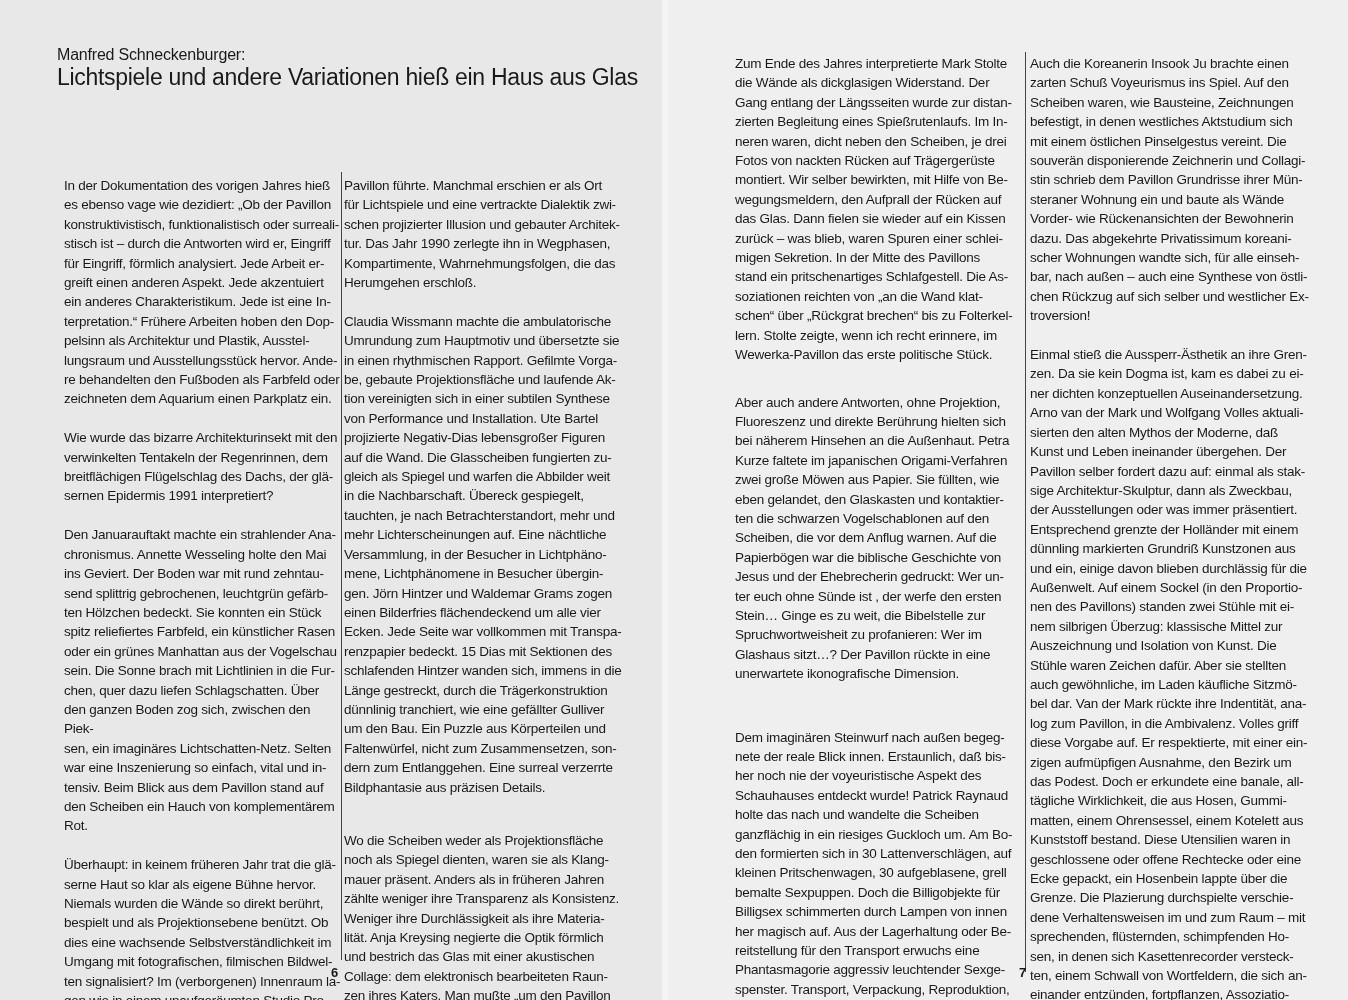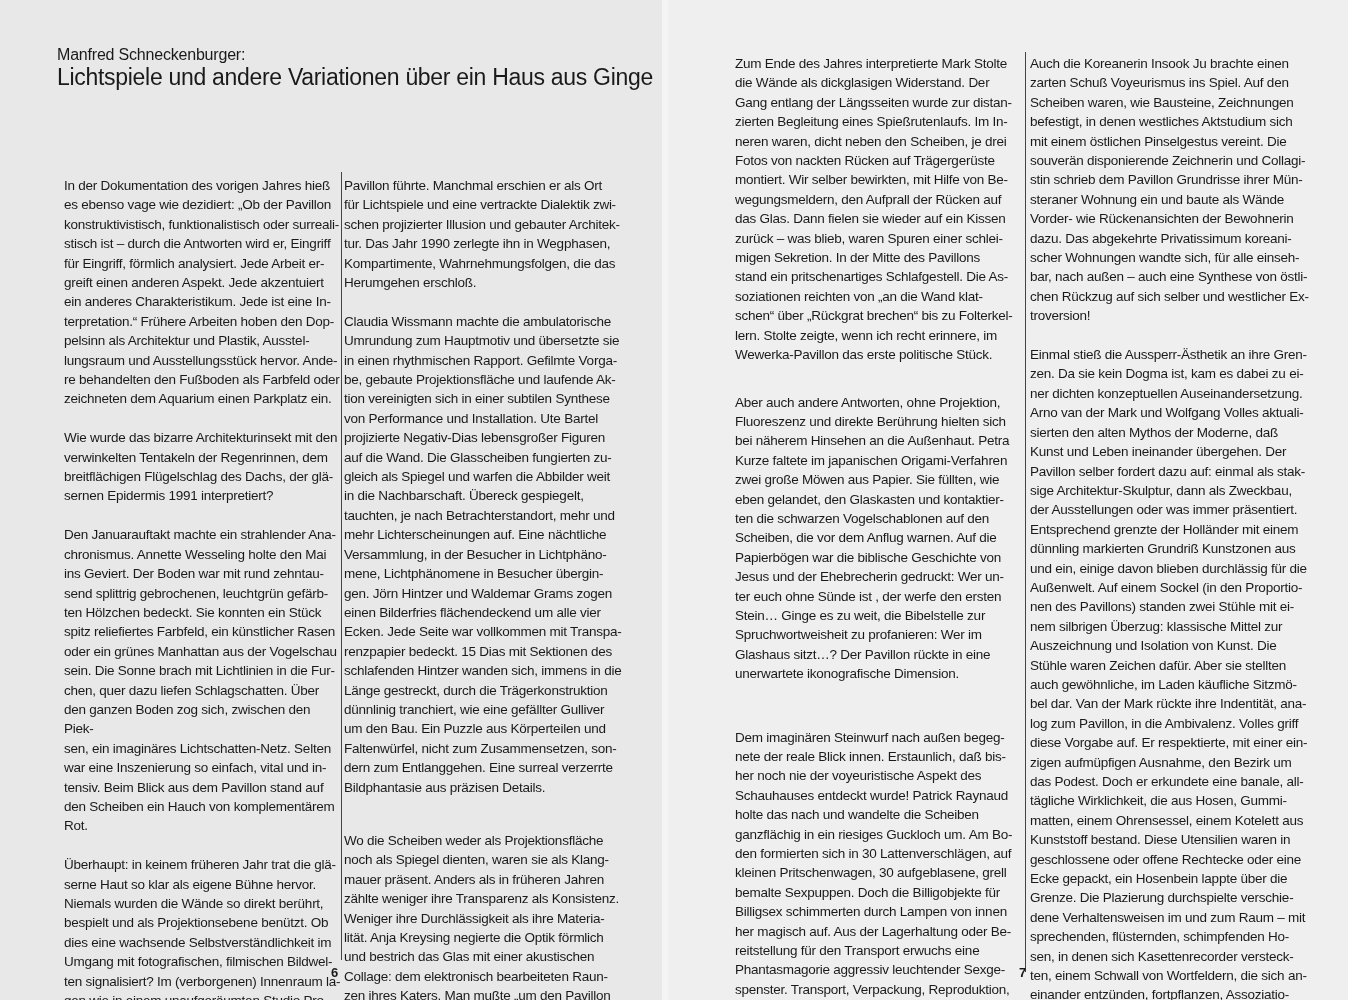--- a/index.html
+++ b/index.html
@@ -37,21 +37,21 @@
   .pn7 { left: 1019px; top: 965px; }
 </style>
 </head>
 <body>
 
 <div class="page page-left"></div>
 <div class="gutter"></div>
 <div class="page page-right"></div>
 
 <div class="author">Manfred Schneckenburger:</div>
-<h1 class="title">Lichtspiele und andere Variationen über ein Haus aus Ginge</h1>
+<h1 class="title">Lichtspiele und andere Variationen hieß ein Haus aus Glas</h1>
 
 <div class="vrule r1"></div>
 <div class="vrule r2"></div>
 
 <div class="col c1">
   <p>In der Dokumentation des vorigen Jahres hieß
 es ebenso vage wie dezidiert: „Ob der Pavillon
 konstruktivistisch, funktionalistisch oder surreali-
 stisch ist – durch die Antworten wird er, Eingriff
 für Eingriff, förmlich analysiert. Jede Arbeit er-

